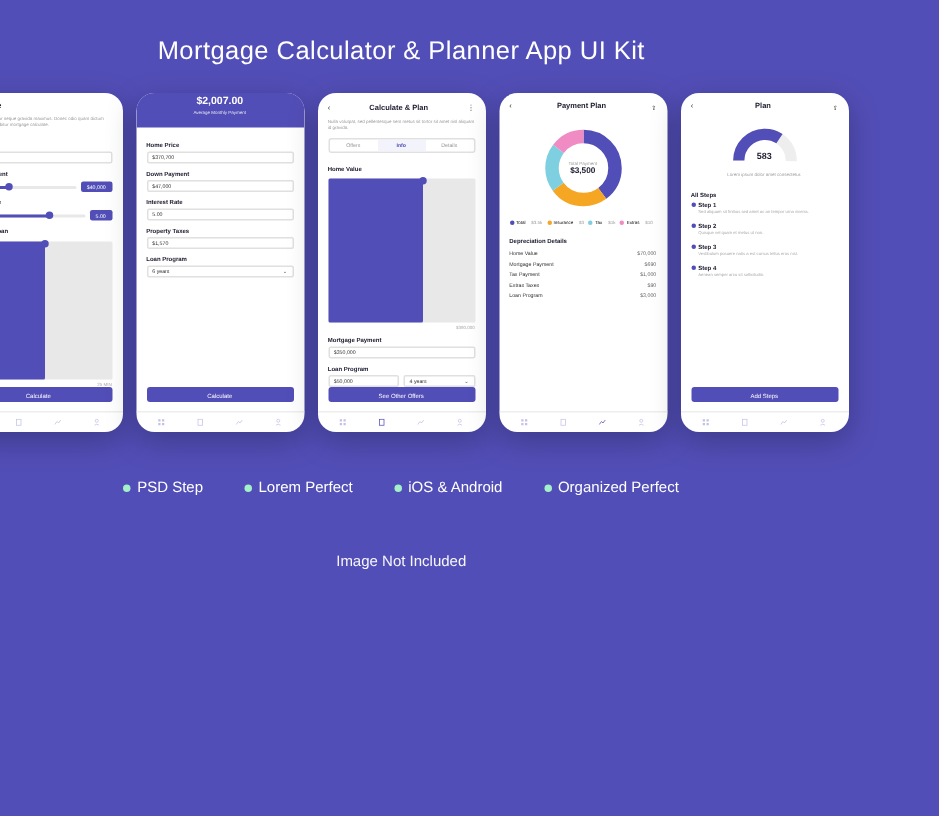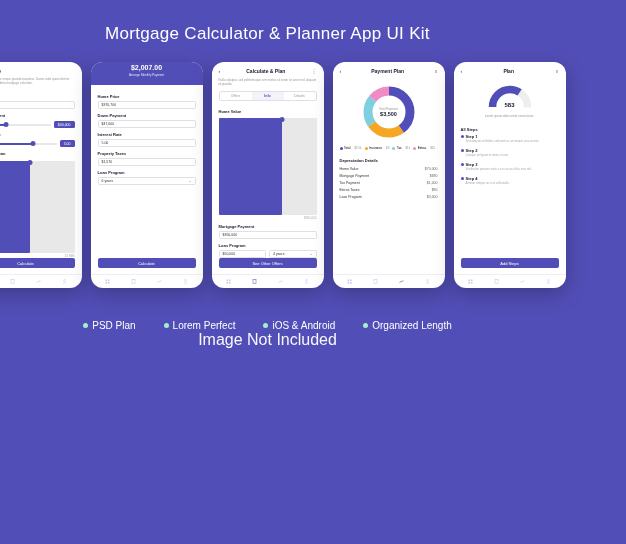--- a/index.html
+++ b/index.html
@@ -46,21 +46,21 @@
 .step{margin-bottom:4px}
 .step-t{display:flex;align-items:center;gap:2px;font-size:4px;font-weight:600;color:#1a1a2e}
 .step-dot{width:3px;height:3px;background:#524eb7;border-radius:50%}
 .step-d{font-size:2.8px;color:#aaa;margin-left:5px;margin-top:1px;line-height:1.4}
 .navbar{height:14px;border-top:0.5px solid #eee;display:flex;align-items:center;justify-content:space-around;padding:0 4px}
 .nav-ic{width:5px;height:5px;opacity:0.35}
 .nav-ic.active{opacity:1}
 .features{display:flex;gap:28px;margin-top:32px;font-size:10px;color:#fff}
 .feat{display:flex;align-items:center;gap:4px}
 .feat-dot{width:5px;height:5px;background:#a3f0c9;border-radius:50%}
-.footer-note{color:#fff;font-size:16px;opacity:0.95}
+.footer-note{color:#fff;font-size:10px;margin-top:38px;opacity:0.95}
 .micro{font-size:3px;color:#999}
 </style>
 </head>
 <body>
 
 <div class="canvas">
   <div class="main-title">Mortgage Calculator &amp; Planner App UI Kit</div>
 
   <div class="screens">
 
@@ -343,30 +343,30 @@
             <path d="M2 9 Q5 6 8 9" fill="none" stroke="#524eb7"></path>
           </svg>
       </div>
     </div>
 
   </div>
 
   <div class="features">
     <div class="feat">
         <span class="feat-dot"></span>
-        <span>PSD Plan</span>
+        <span>PSD Step</span>
       </div>
     <div class="feat">
         <span class="feat-dot"></span>
         <span>Lorem Perfect</span>
       </div>
     <div class="feat">
         <span class="feat-dot"></span>
         <span>iOS &amp; Android</span>
       </div>
     <div class="feat">
         <span class="feat-dot"></span>
-        <span>Organized Length</span>
+        <span>Organized Perfect</span>
       </div>
   </div>
 
   <div class="footer-note">Image Not Included</div>
 </div>
 
 </body></html>

